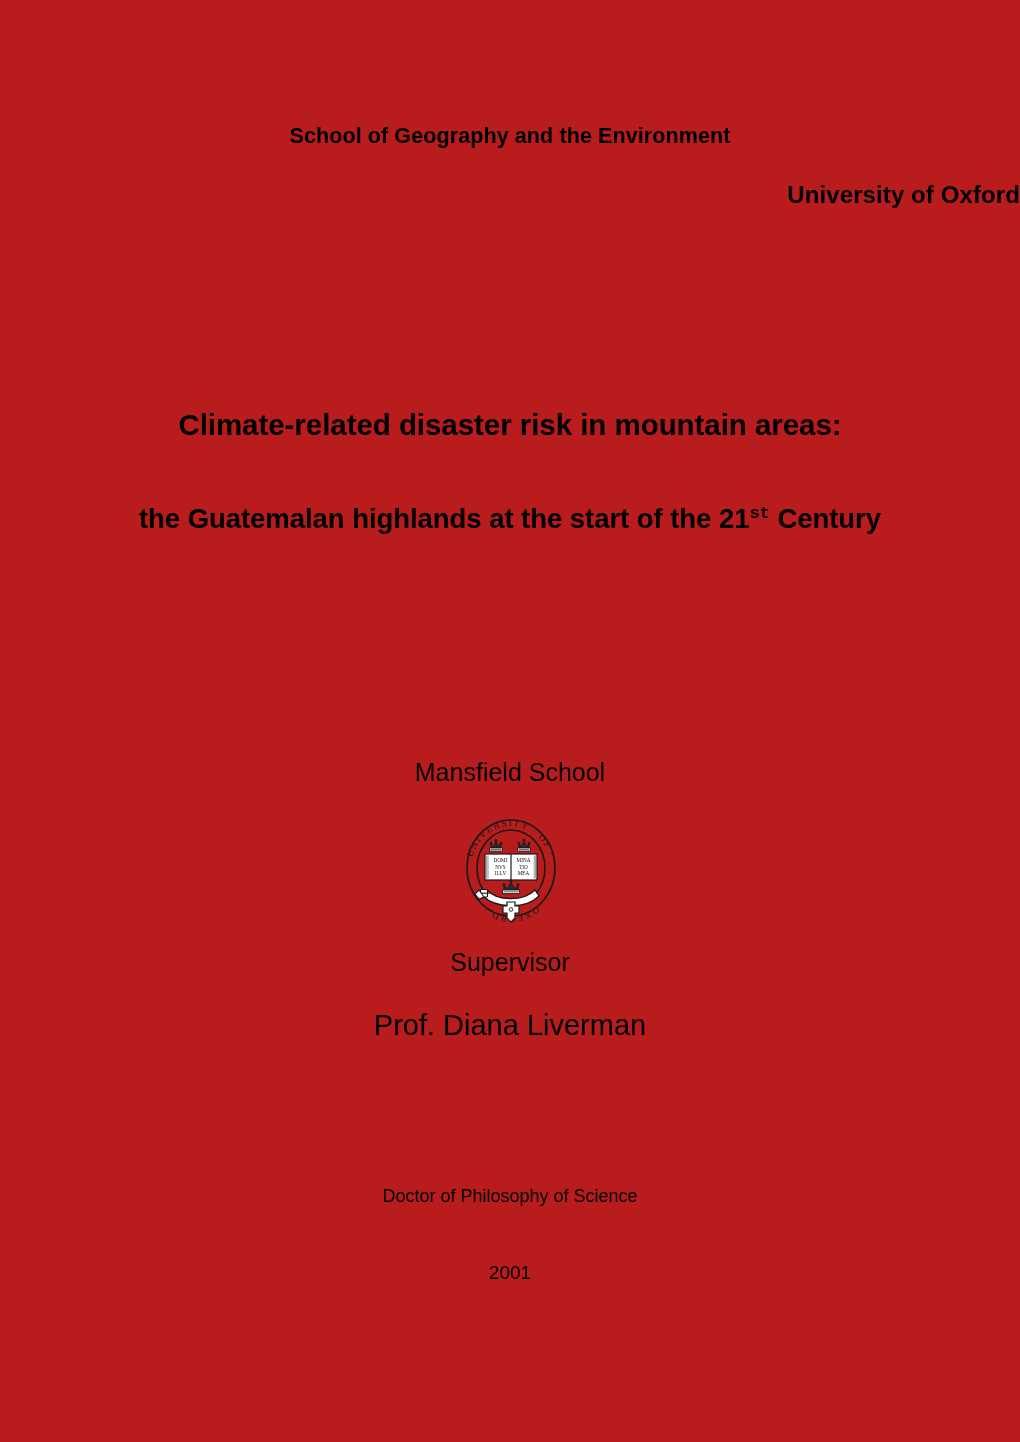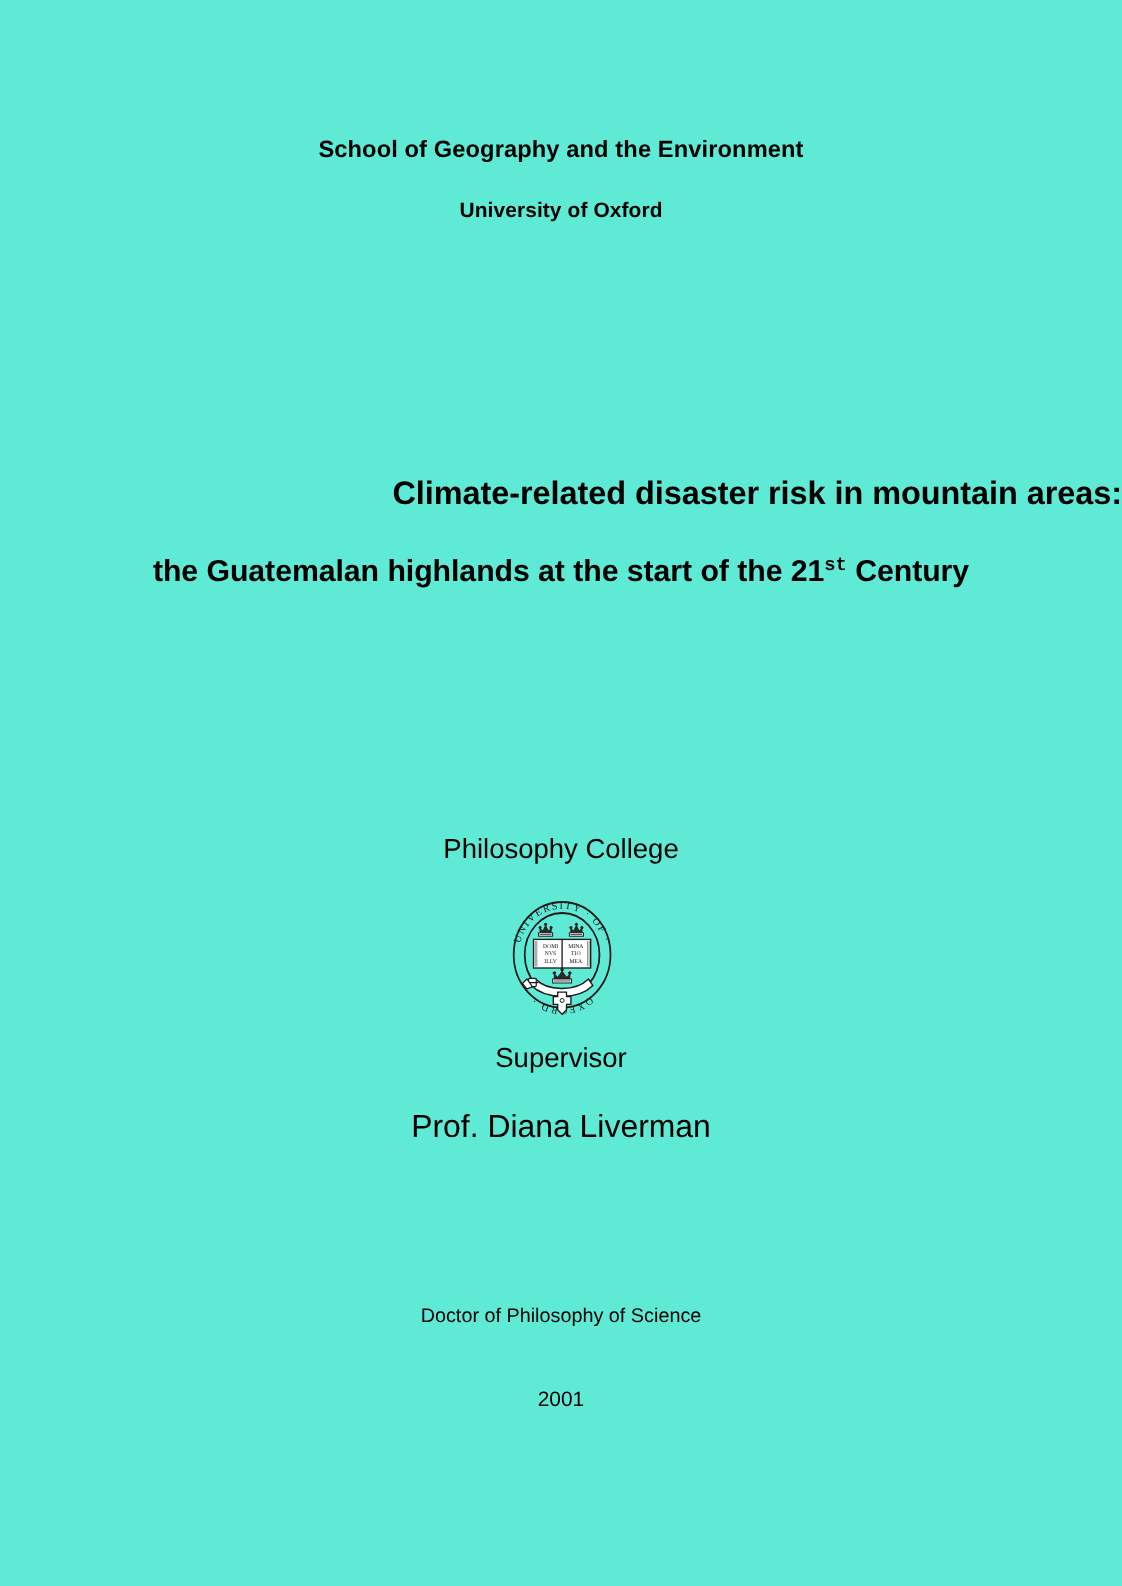--- a/index.html
+++ b/index.html
@@ -11,50 +11,50 @@
   body {
     font-family: "Liberation Sans", sans-serif;
     color: #000000;
     -webkit-font-smoothing: antialiased;
   }
   .page {
     position: relative;
     width: 1020px;
     height: 1442px;
     margin: 0 auto;
-    background: #5eead4;
+    background: #b91c1c;
     overflow: hidden;
   }
   
   .line {
     position: absolute;
     left: 0;
     width: 1020px;
     text-align: center;
     line-height: 1.15;
     white-space: nowrap;
   }
   .dept {
     top: 124px;
     font-size: 21.5px;
     font-weight: bold;
     letter-spacing: 0.1px;
   }
   .univ {
     top: 181px;
-    font-size: 19px;
+    font-size: 24px;
     font-weight: bold;
     letter-spacing: 0.1px;
+    text-align: right;
   }
   .title-1 {
-    top: 432px;
+    top: 408px;
     font-size: 29.5px;
     font-weight: bold;
     letter-spacing: -0.05px;
-    text-align: right;
   }
   .title-2 {
     top: 503px;
     font-size: 27.5px;
     font-weight: bold;
     letter-spacing: -0.05px;
   }
   .title-2 .ord {
     font-size: 0.62em;
     vertical-align: super;
@@ -112,21 +112,21 @@
 <body>
 
 <div class="page">
 
   <div class="line dept">School of Geography and the Environment</div>
   <div class="line univ">University of Oxford</div>
 
   <div class="line title-1">Climate-related disaster risk in mountain areas:</div>
   <div class="line title-2"><span>the Guatemalan highlands at the start of the 21</span><span class="ord">st</span><span> Century</span></div>
 
-  <div class="line college">Philosophy College</div>
+  <div class="line college">Mansfield School</div>
 
   <div class="crest">
     <svg viewBox="0 0 112 118" xmlns="http://www.w3.org/2000/svg" aria-hidden="true">
       <defs>
         <path id="ringPathTop" d="M 16,60 A 40,44 0 0 1 96,60" fill="none"></path>
         <path id="ringPathBot" d="M 96,62 A 40,44 0 0 1 16,62" fill="none"></path>
       </defs>
 
       <ellipse cx="56" cy="58" rx="44" ry="48" fill="none" stroke="#1a1a1a" stroke-width="1.6"></ellipse>
       <ellipse cx="56" cy="58" rx="34" ry="38" fill="none" stroke="#1a1a1a" stroke-width="1.6"></ellipse>

